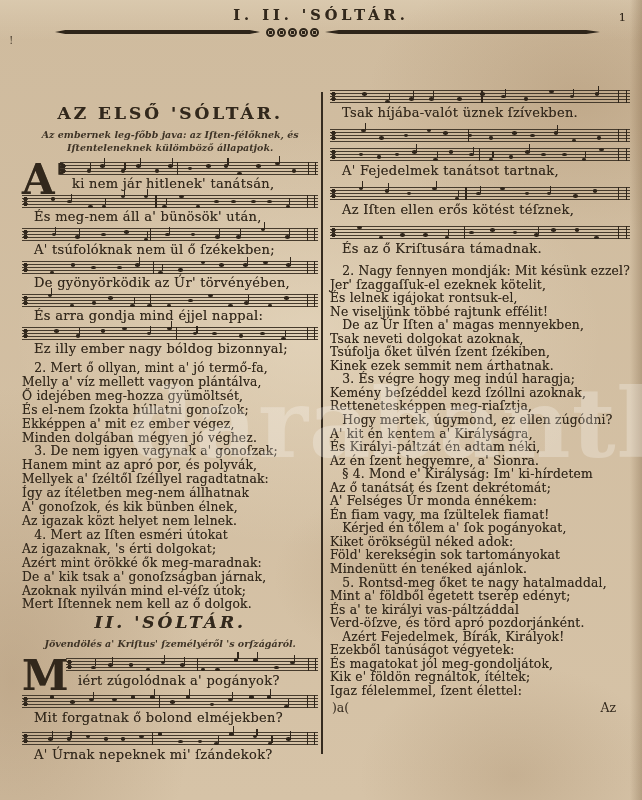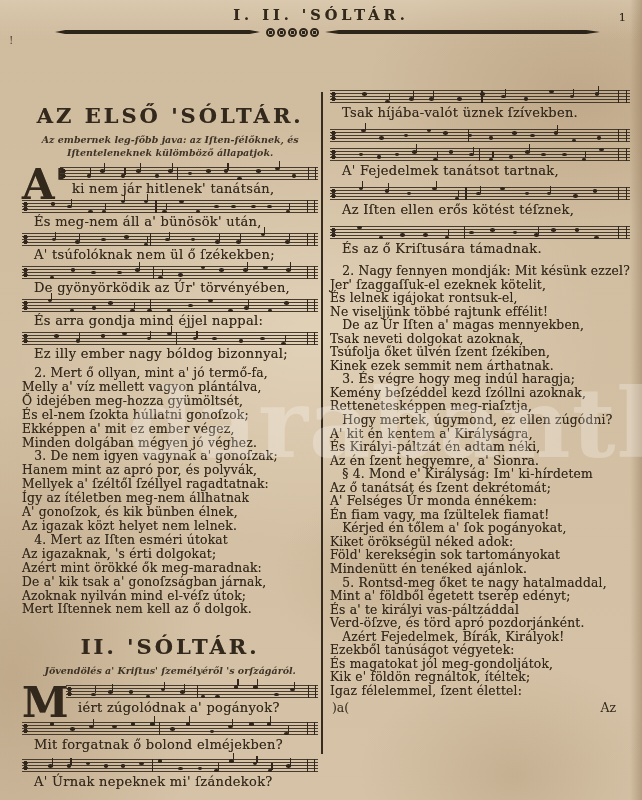--- a/index.html
+++ b/index.html
@@ -27,23 +27,23 @@
     clip-path:polygon(0 50%,5% 0,95% 0,100% 50%,95% 100%,5% 100%);}
   .rb-left{width:205px;margin-right:5px;}
   .rb-right{flex:1;margin-left:5px;}
   .orn-circle{width:9px;height:9px;border:2px solid #2e251a;border-radius:50%;
     margin:0 1px;box-sizing:border-box;
     background:radial-gradient(circle,#2e251a 0 1.6px,rgba(0,0,0,0) 2px);}
   .columns{position:absolute;top:90px;left:22px;right:12px;bottom:8px;display:flex;}
   .col-left{width:298px;}
   .divider{width:1.6px;background:#352b1f;margin:2px 3px 38px 3px;}
   .col-right{flex:1;padding-left:4px;}
-  .psalm-title{text-align:center;font-size:21px;font-weight:bold;
+  .psalm-title{text-align:center;font-size:17px;font-weight:bold;
     letter-spacing:3px;margin:13px 0 0 0;}
-  .psalm-title.t2{margin-top:17px;}
+  .psalm-title.t2{margin-top:0;font-style:italic;}
   .psalm-subtitle{font-style:italic;font-size:9.5px;line-height:13px;
     text-align:center;margin:5px 2px 8px 2px;font-weight:bold;opacity:.92;}
   .music-block{position:relative;}
   .dropcap{position:absolute;left:0;top:1px;font-size:42px;line-height:34px;
     font-weight:bold;}
   .pair{margin-bottom:2px;}
   .pair.first{margin-left:38px;}
   .m2 .pair.first{margin-left:44px;}
   .staff{position:relative;height:13px;
     background:repeating-linear-gradient(to bottom,#463b2d 0,#463b2d 1px,rgba(0,0,0,0) 1px,rgba(0,0,0,0) 3px);

